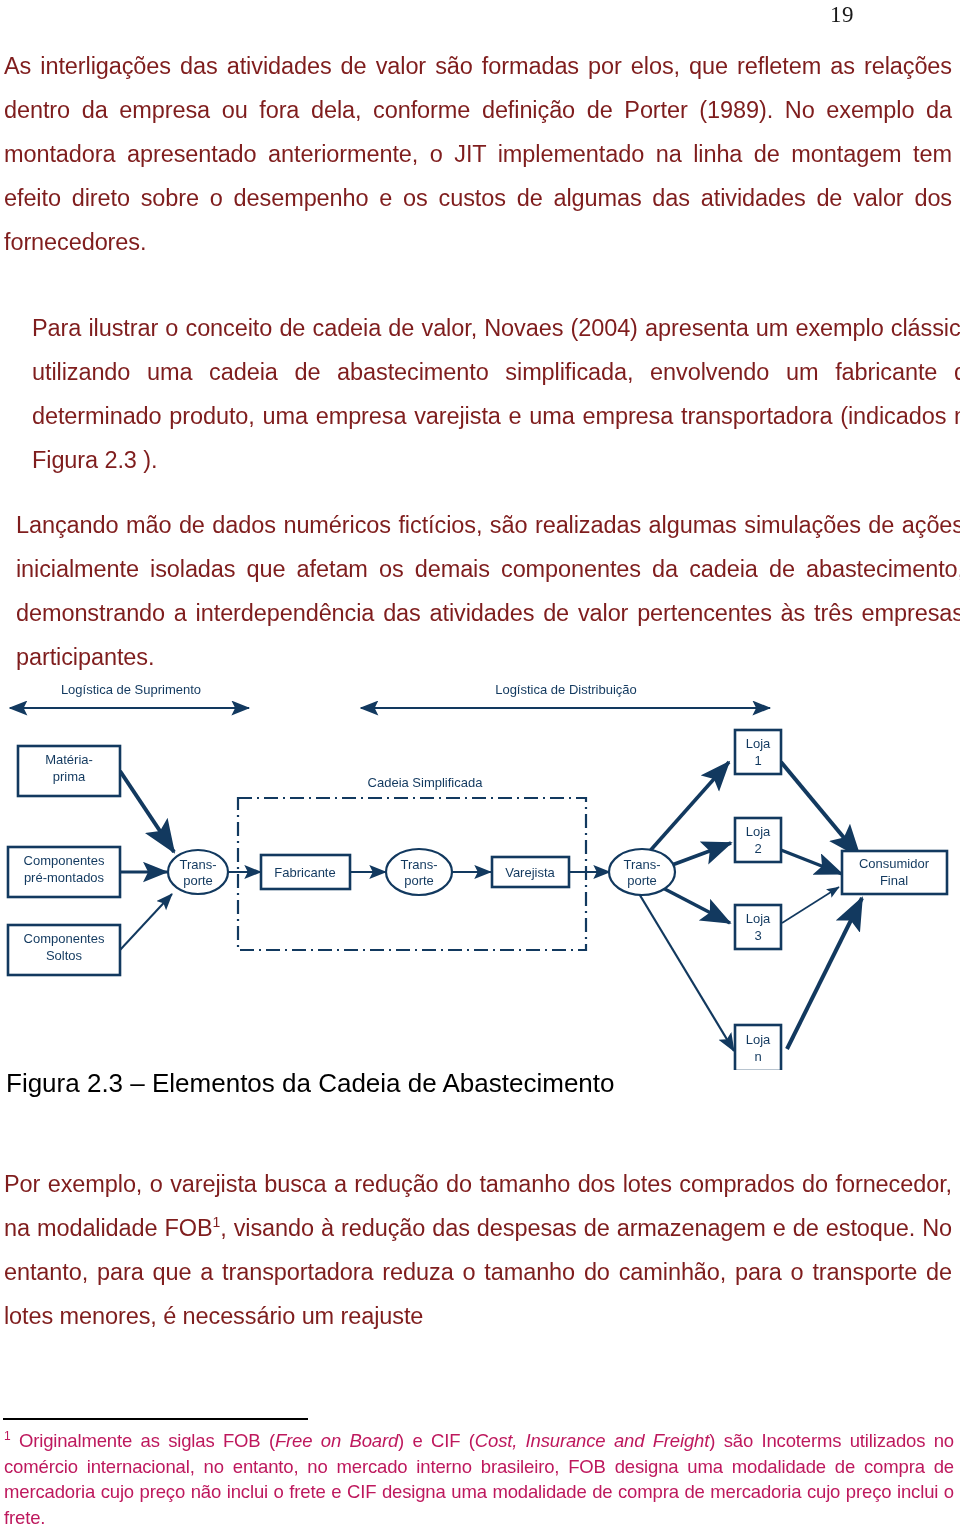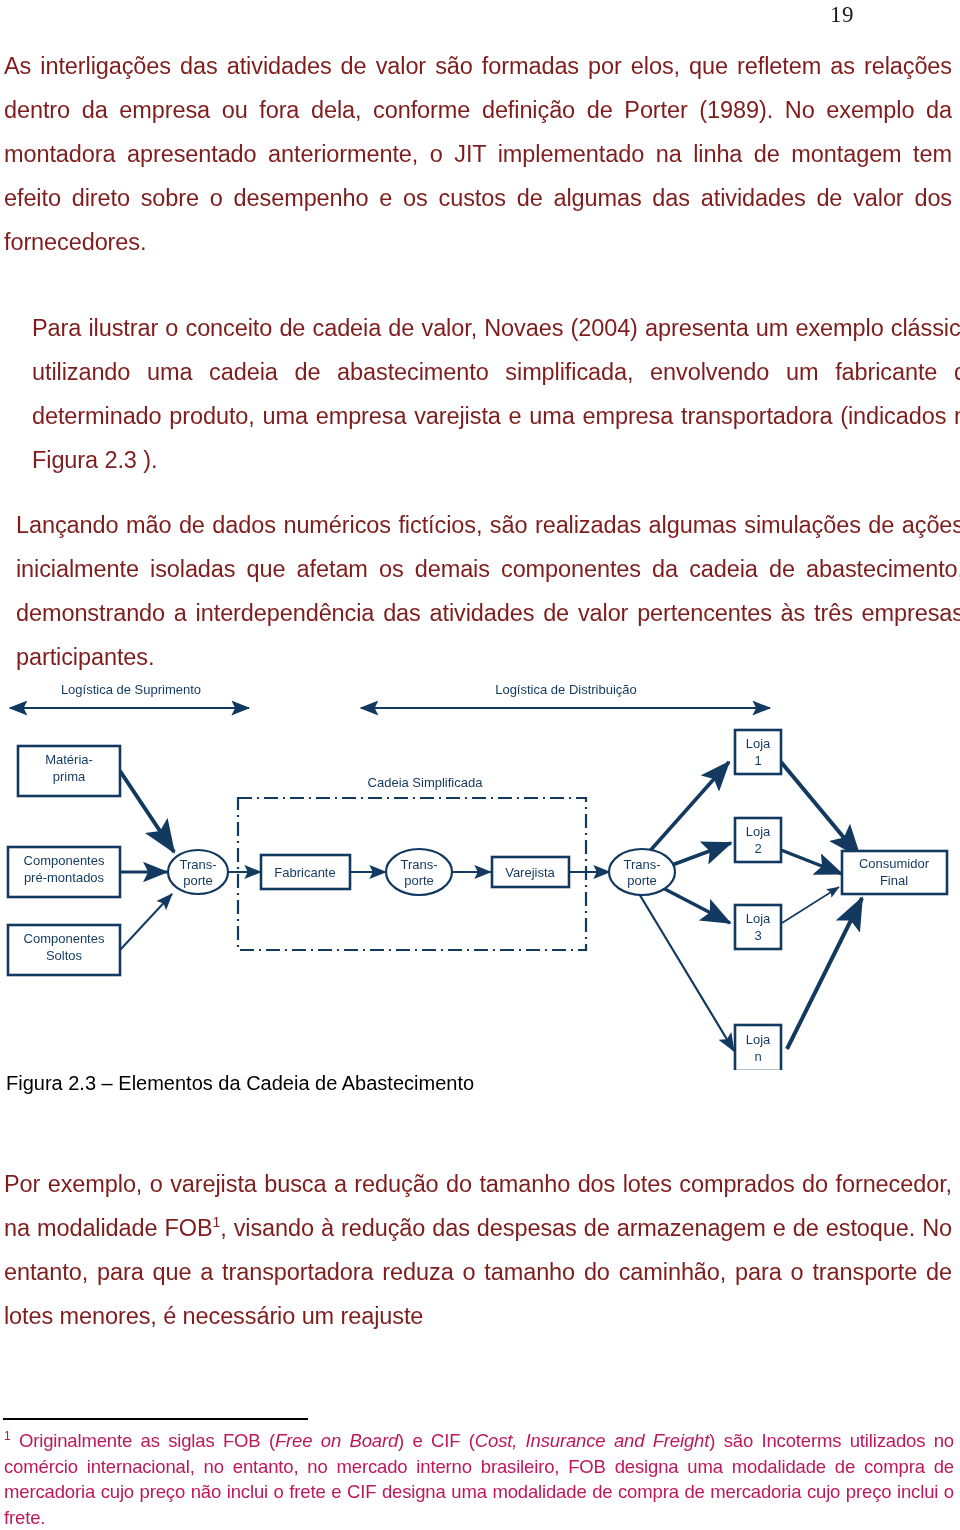--- a/index.html
+++ b/index.html
@@ -52,21 +52,21 @@
   .body-block .sup {
     font-size: 14px;
     vertical-align: super;
     line-height: 0;
   }
 
   
   .fig-caption {
     position: absolute;
     left: 6px;
-    font-size: 20px;
+    font-size: 26px;
     line-height: 34px;
     color: #000;
   }
   .fig-caption.c1 { top: 1066px; }
   .fig-caption.c2 { top: 1104px; }
 
   
   .footnote-rule {
     position: absolute;
     left: 3px;

